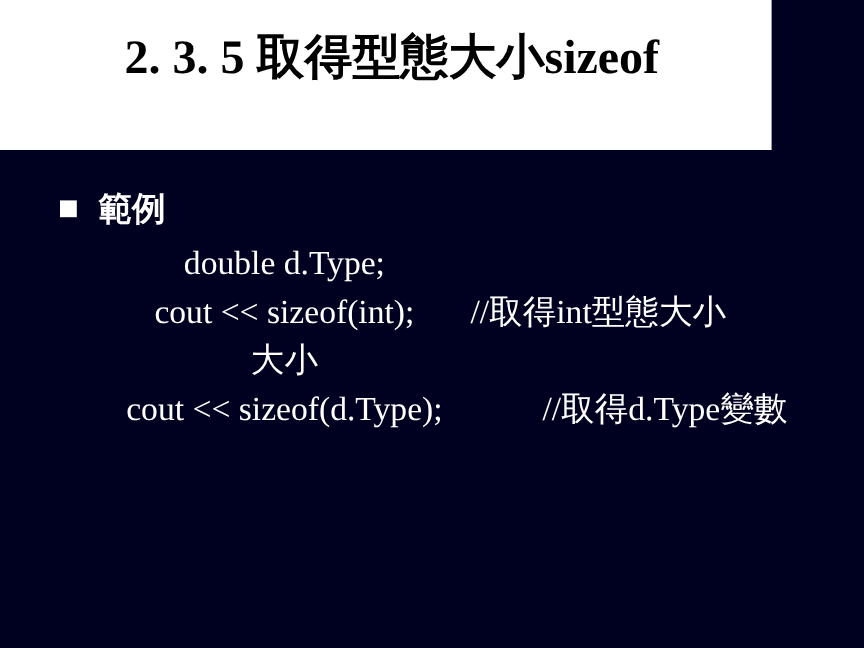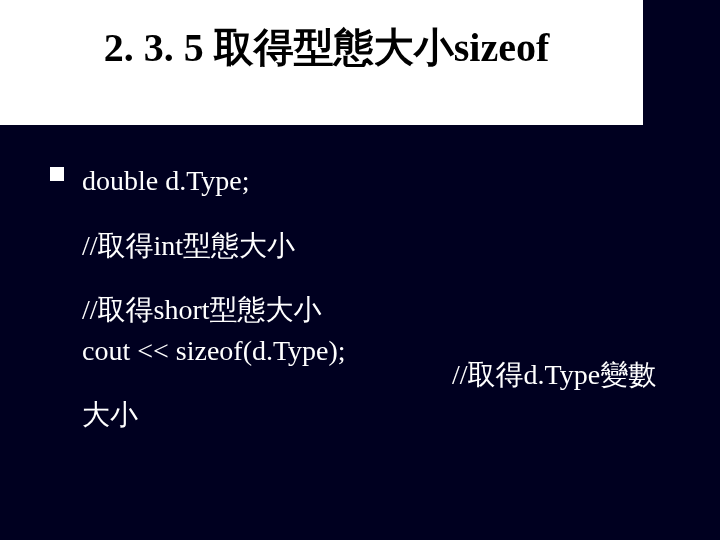--- a/index.html
+++ b/index.html
@@ -58,58 +58,59 @@
   }
   .code-line {
     display: flex;
     font-size: 28px;
     line-height: 1.45;
     color: #ffffff;
   }
   .code-left {
     min-width: 310px;
     white-space: pre;
+    text-align: center;
   }
   .code-right {
     white-space: pre;
-    margin-top: 24px;
   }
   .indent-right {
     padding-left: 60px;
   }
 </style>
 </head>
 <body>
 
 <div class="slide">
   <div class="title-wrap">
     <div class="title">2. 3. 5  取得型態大小sizeof</div>
   </div>
 
 
   <div class="bullet-row">
     <div class="bullet-icon"></div>
     <div class="bullet-text">
+      <div class="bold">範例</div>
       <div class="code-block">
         <div class="code-line">
           <span class="code-left">double d.Type;</span>
           <span class="code-right"></span>
         </div>
         <div class="code-line">
+          <span class="code-left">cout &lt;&lt; sizeof(int);</span>
           <span class="code-right">//取得int型態大小</span>
-        </div>
-        <div class="code-line">
-          <span class="code-right">//取得short型態大小</span>
         </div>
         <div class="code-line">
         </div>
         <div class="code-line">
-          <span class="code-left">cout &lt;&lt; sizeof(d.Type);</span>
-          <span class="code-right indent-right">//取得d.Type變數</span>
         </div>
         <div class="code-line">
           <span class="code-left">大小</span>
           <span class="code-right"></span>
+        </div>
+        <div class="code-line">
+          <span class="code-left">cout &lt;&lt; sizeof(d.Type);</span>
+          <span class="code-right indent-right">//取得d.Type變數</span>
         </div>
       </div>
     </div>
   </div>
 </div>
 
 </body></html>

